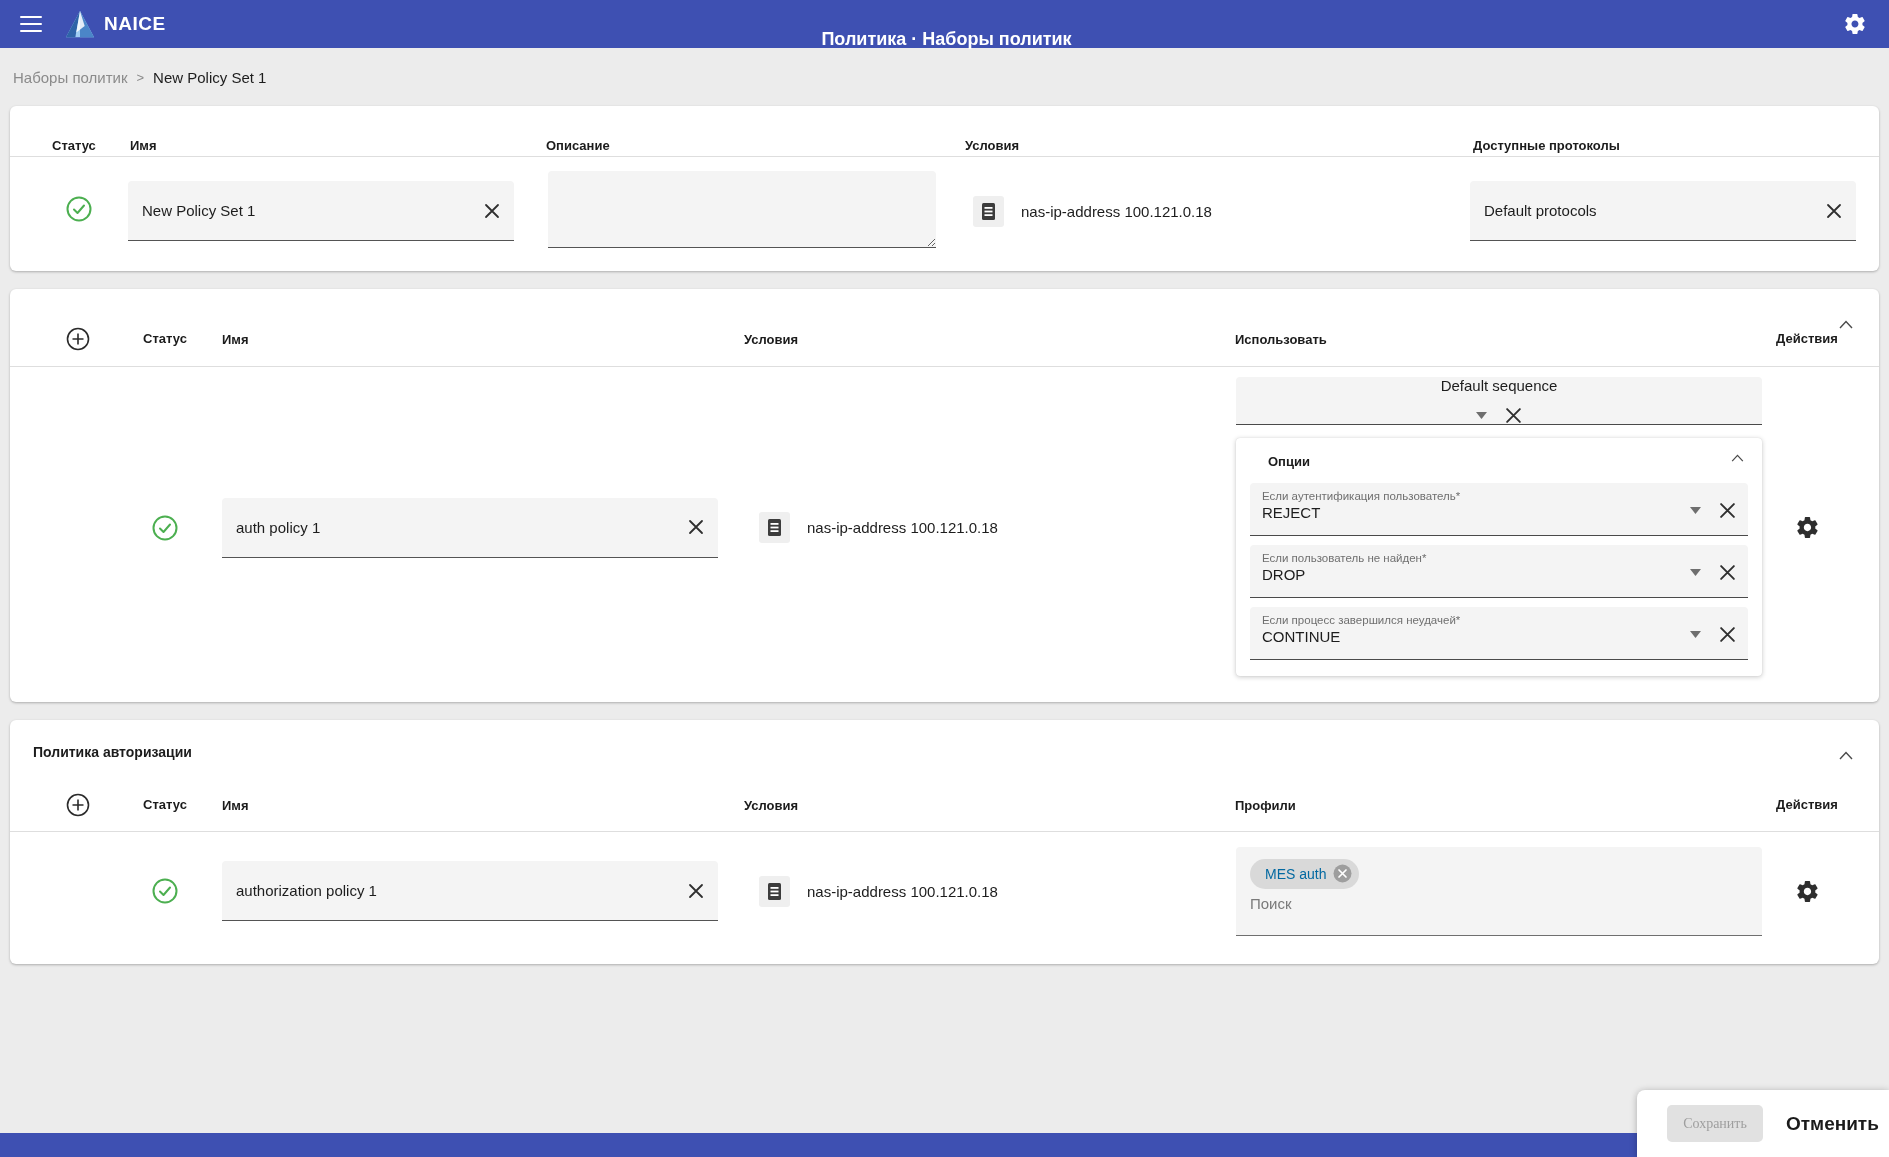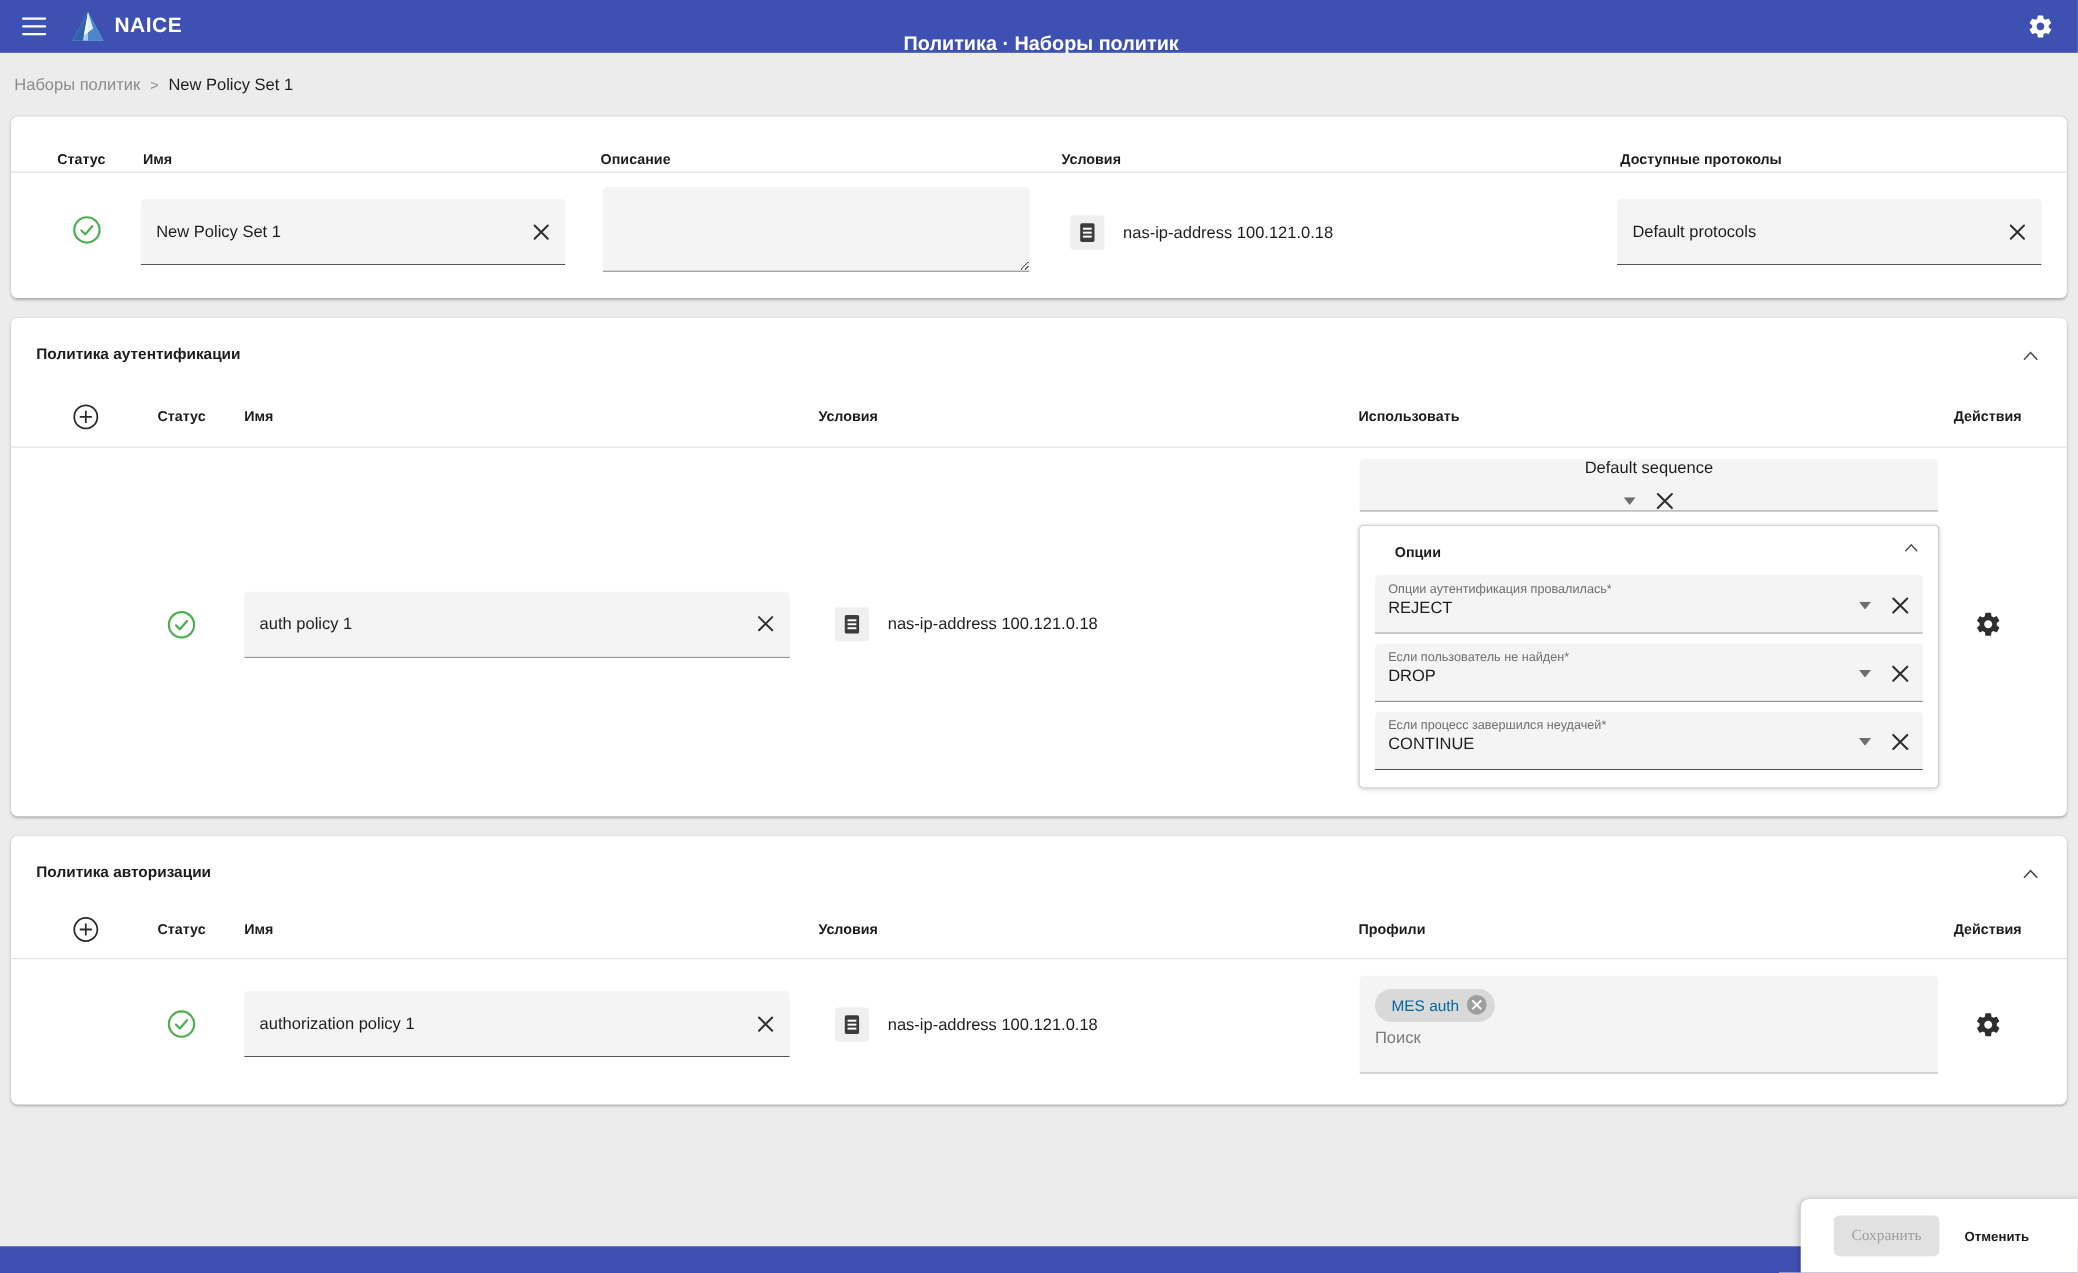--- a/index.html
+++ b/index.html
@@ -132,21 +132,21 @@
   .actions-card {
     position:absolute; right:0; top:1090px; width:252px; height:67px; background:#fff;
     border-radius:8px 0 0 0; box-shadow:0 1px 7px rgba(0,0,0,.28); z-index:2;
     display:flex; align-items:center; padding-left:30px; gap:23px;
   }
   .save-btn {
     width:96px; height:37px; background:#e1e1e1; border:none; border-radius:5px;
     font-size:14px; font-weight:500; color:#9e9e9e; font-family:Liberation Serif, serif; cursor:default;
   }
   .cancel-btn {
-    background:none; border:none; font-size:12px; font-weight:700; color:#1b1b1b;
+    background:none; border:none; font-size:19px; font-weight:700; color:#1b1b1b;
     font-family:"Liberation Sans", sans-serif; cursor:pointer;
   }
   .gear-glyph { fill:#2e2e2e; }
   .gear-glyph-white { fill:#ffffff; }
 </style>
 </head>
 <body>
 
 <header class="appbar">
   <div class="hamburger">
@@ -226,21 +226,20 @@
           <svg width="16" height="16" viewBox="0 0 16 16">
               <path d="M2 2 L14 14 M14 2 L2 14" stroke="#2f2f2f" stroke-width="1.8" stroke-linecap="round"></path>
             </svg>
         </span>
       </div>
     </div>
   </div>
 </section>
 
 <section class="card">
-  <div class="card-title">Политика аутентификации</div>
   <div class="collapse-btn">
     <svg width="14" height="9" viewBox="0 0 14 9">
         <polyline points="1,8 7,1.5 13,8" fill="none" stroke="#4a4a4a" stroke-width="1.4"></polyline>
       </svg>
   </div>
   <div class="pt-header">
     <div class="col-plus">
       <span class="add-btn">
         <svg width="24" height="24" viewBox="0 0 24 24">
             <circle cx="12" cy="12" r="10.5" fill="none" stroke="#2b2b2b" stroke-width="1.6"></circle>
@@ -305,21 +304,21 @@
         </div>
         <div class="options-panel">
           <div class="options-head">
             <span class="hlabel">Опции</span>
             <svg width="13" height="8" viewBox="0 0 14 9">
                 <polyline points="1,8 7,1.5 13,8" fill="none" stroke="#4a4a4a" stroke-width="1.4"></polyline>
               </svg>
           </div>
           <div class="opt-select">
             <div class="opt-texts">
-              <div class="opt-label">Опции аутентификация провалилась*</div>
+              <div class="opt-label">Если аутентификация пользователь*</div>
               <div class="opt-val">REJECT</div>
             </div>
             <span class="sel-icons">
               <svg width="11" height="7" viewBox="0 0 11 7">
                   <polygon points="0,0 11,0 5.5,7" fill="#6e6e6e"></polygon>
                 </svg>
               <svg width="17" height="17" viewBox="0 0 16 16">
                   <path d="M2 2 L14 14 M14 2 L2 14" stroke="#2f2f2f" stroke-width="1.8" stroke-linecap="round"></path>
                 </svg>
             </span>

